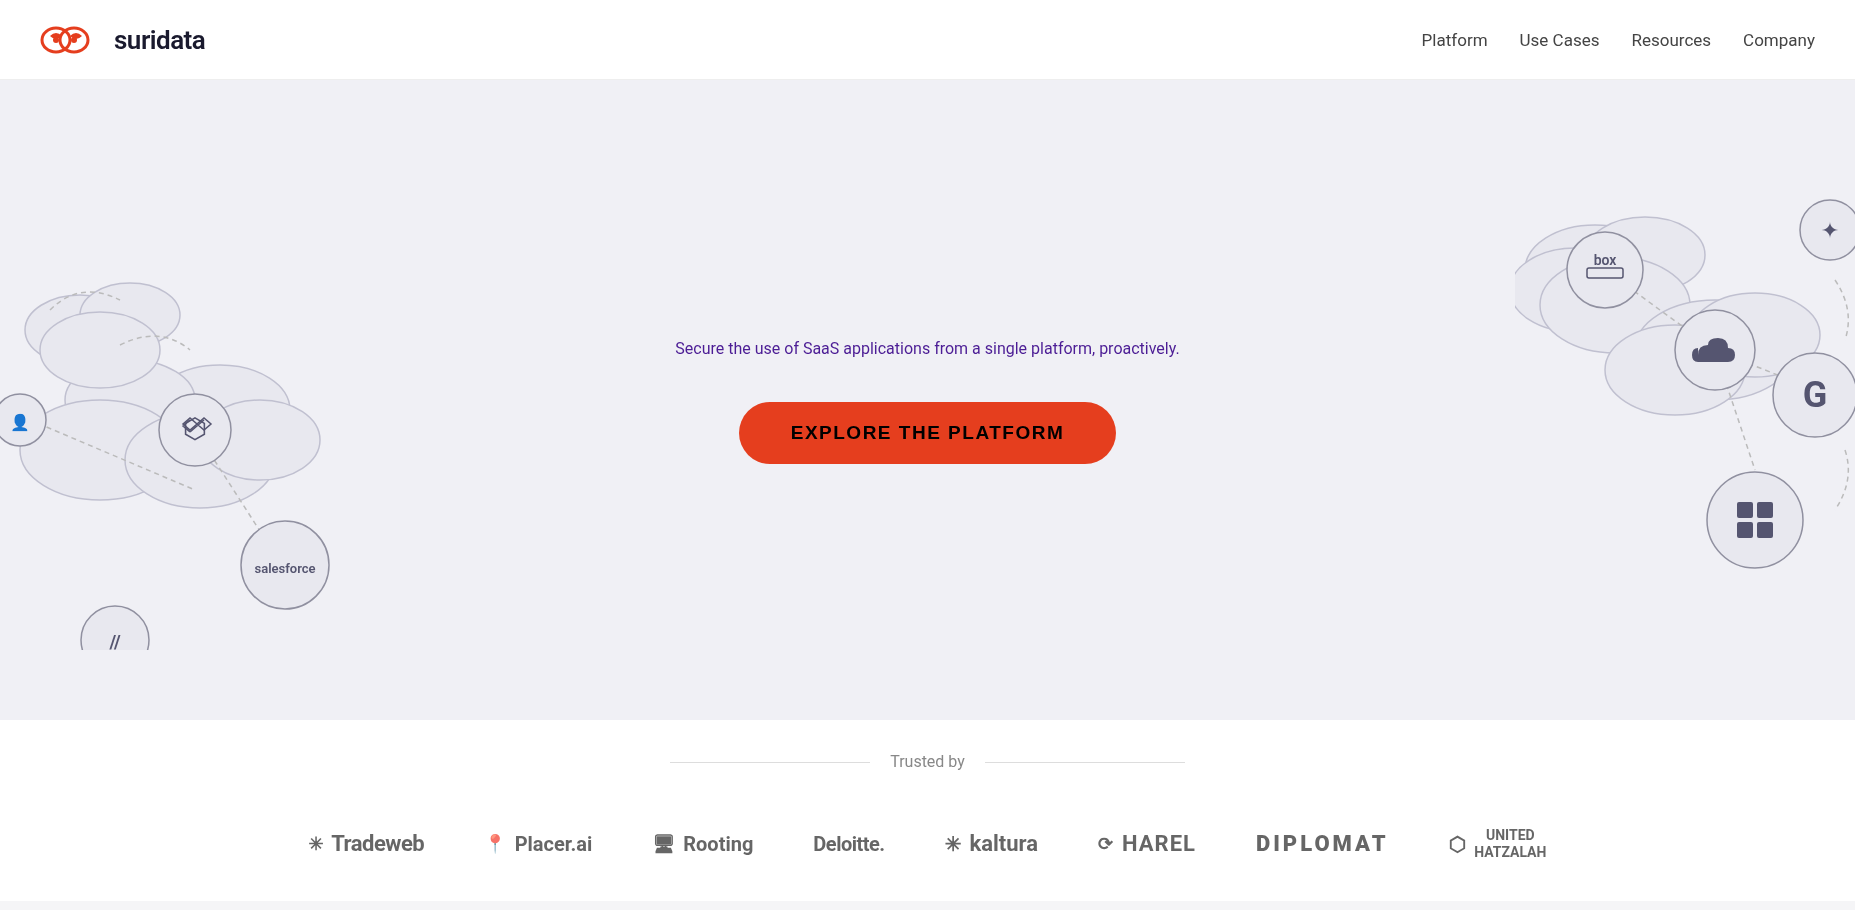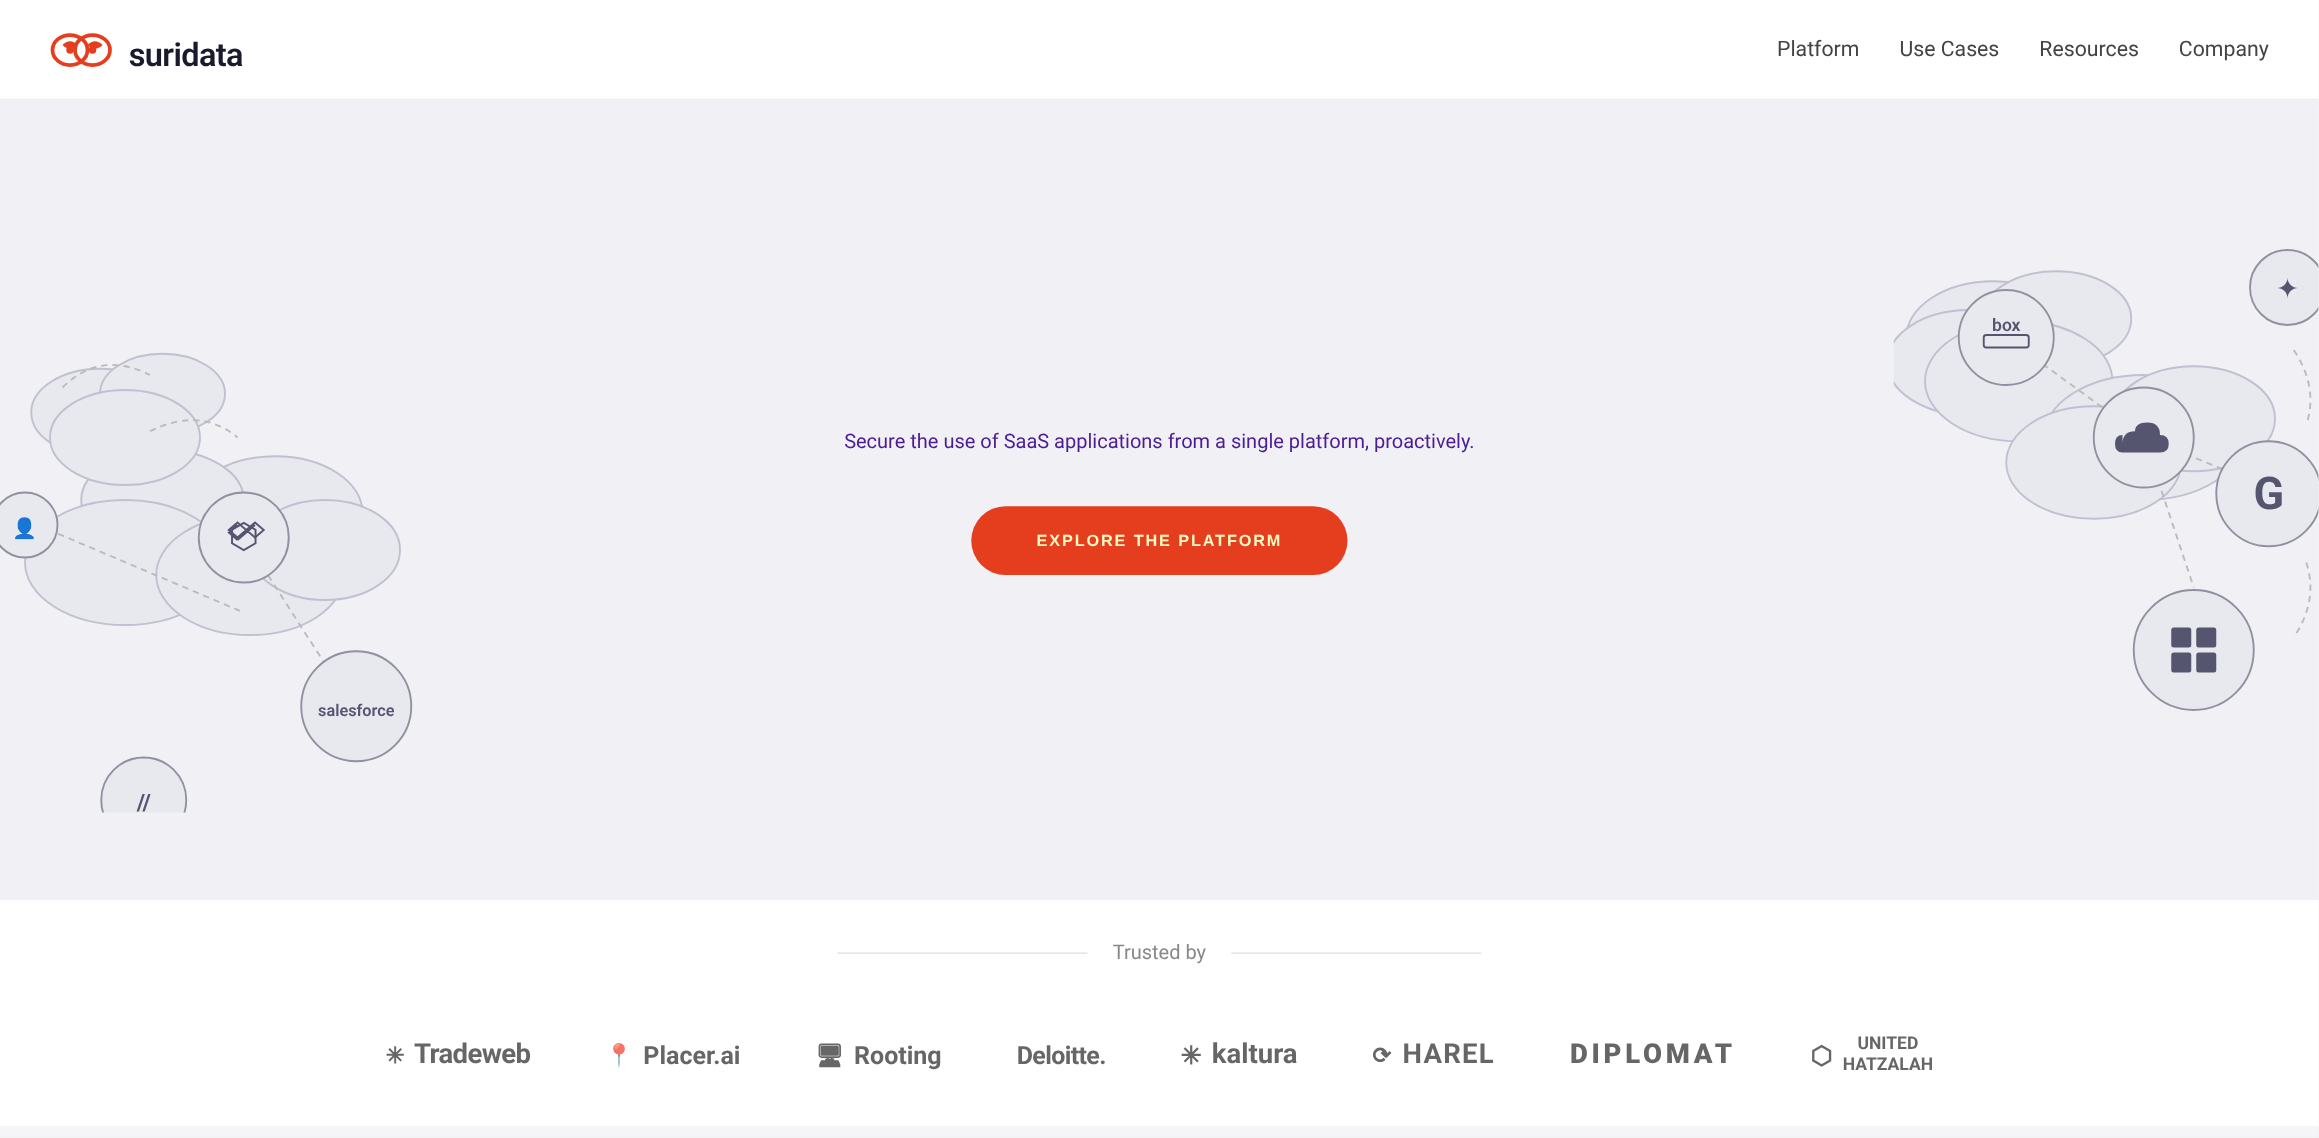--- a/index.html
+++ b/index.html
@@ -12,22 +12,22 @@
       display: flex;
       align-items: center;
       justify-content: space-between;
       padding: 0 40px;
       border-bottom: 1px solid #eee;
       position: relative;
       z-index: 10;
     }
     .logo-area {
       display: flex;
-      align-items: flex-end;
-      gap: 13px;
+      align-items: center;
+      gap: 24px;
     }
     .logo-icon {
       width: 50px;
       height: 40px;
     }
     .logo-text {
       font-size: 26px;
       font-weight: 600;
       color: #1a1a2e;
       letter-spacing: -0.5px;
@@ -81,25 +81,25 @@
     }
     .hero-title .highlight { color: #e53e1e; }
     .hero-subtitle {
       font-size: 16px;
       color: #4c1d95;
       line-height: 1.6;
       margin-bottom: 40px;
     }
     .explore-btn {
       background: #e53e1e;
-      color: #fef9c3;
+      color: #000000;
       border: none;
       padding: 20px 52px;
       border-radius: 40px;
-      font-size: 13px;
+      font-size: 19px;
       font-weight: 700;
       letter-spacing: 1.5px;
       cursor: pointer;
       text-transform: uppercase;
     }
 
     
     .clouds-left {
       position: absolute;
       left: 0;

